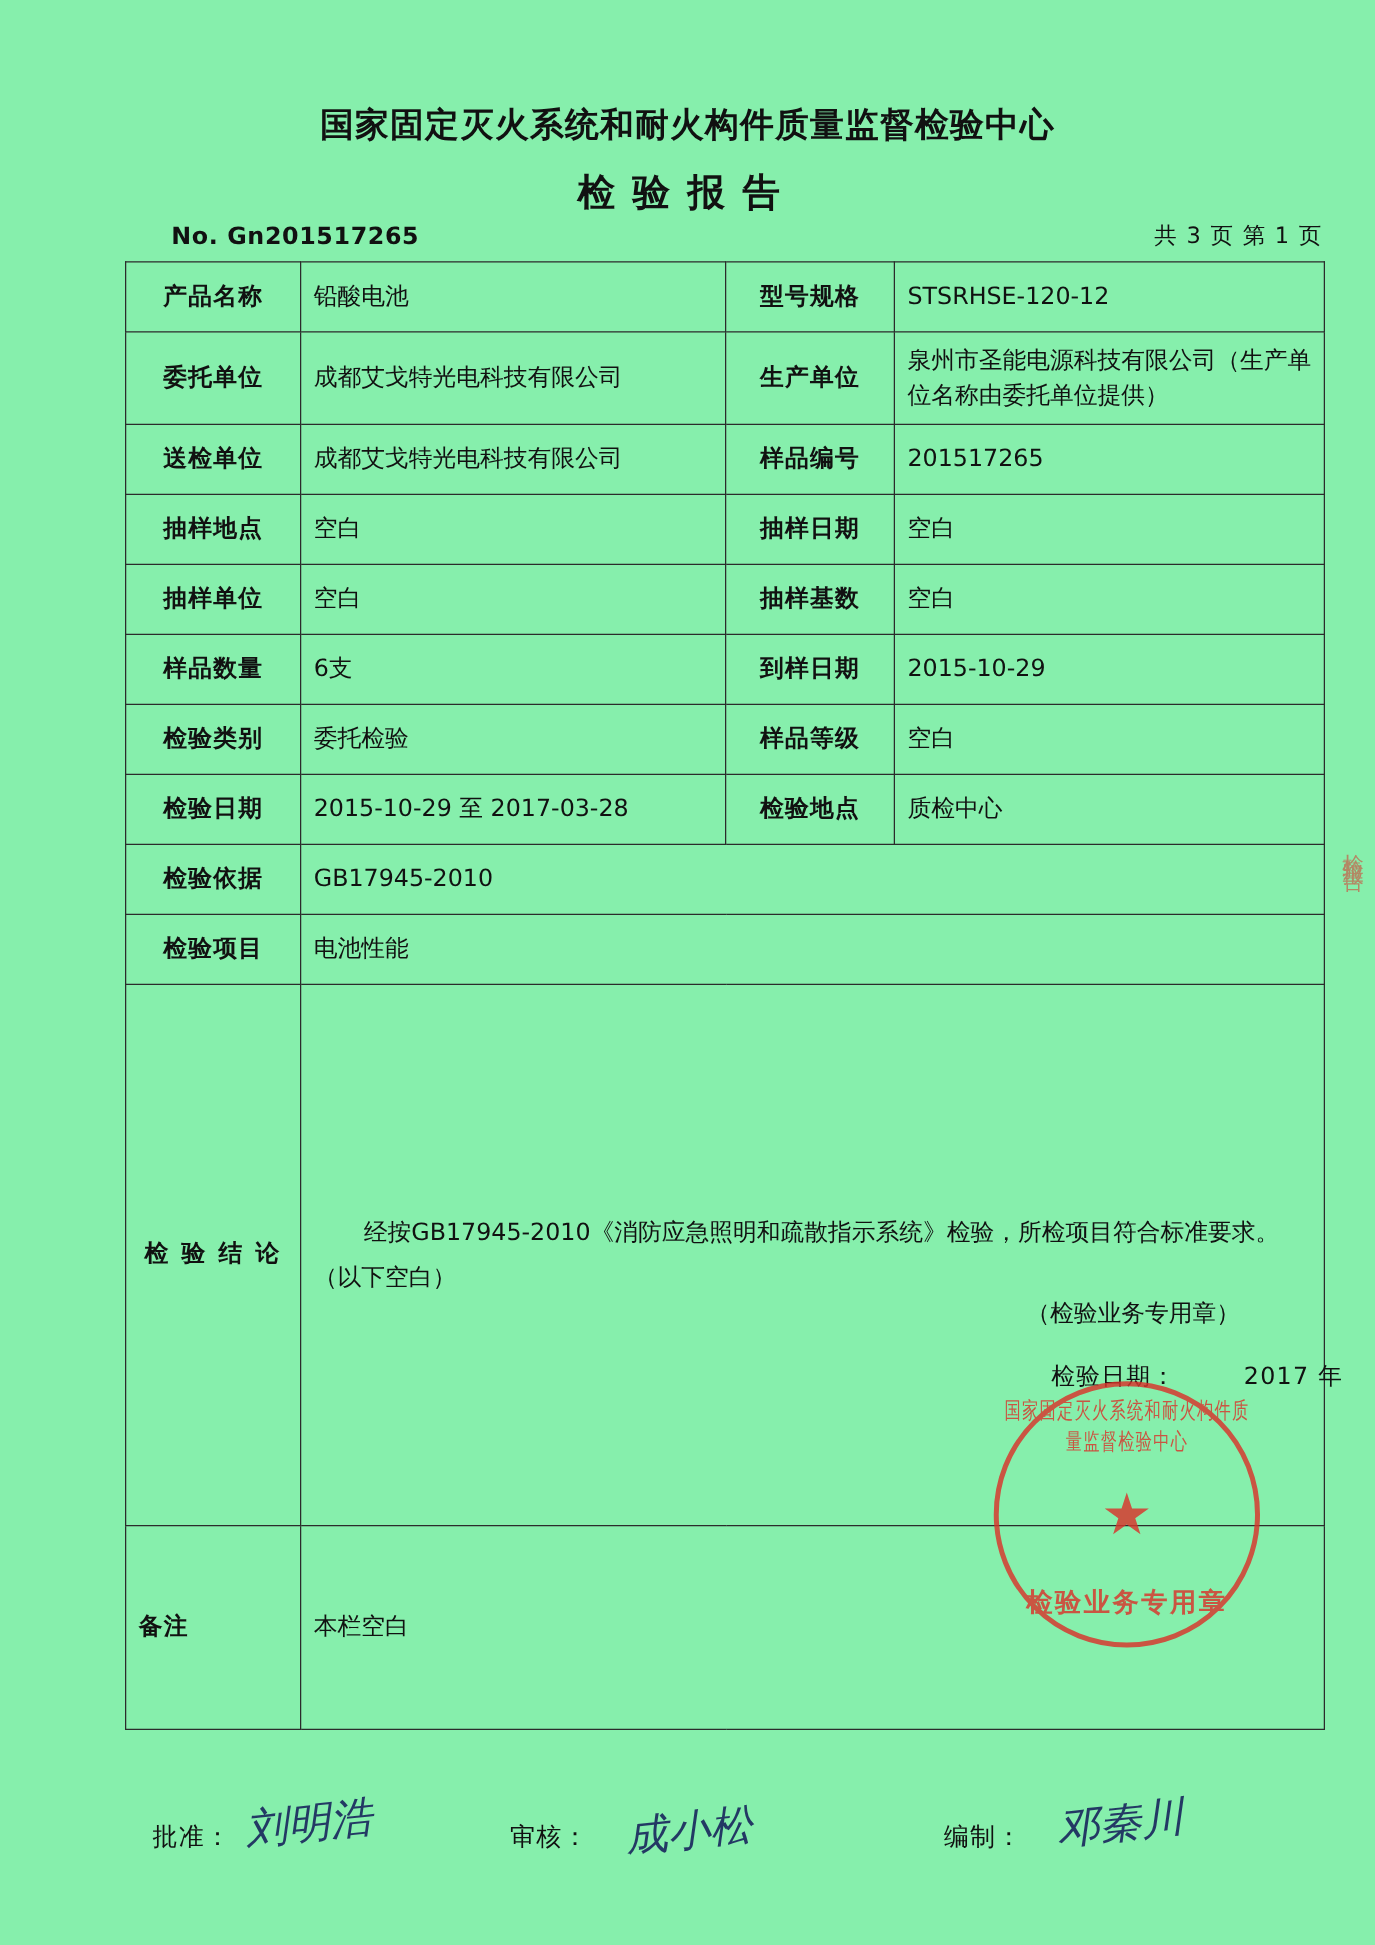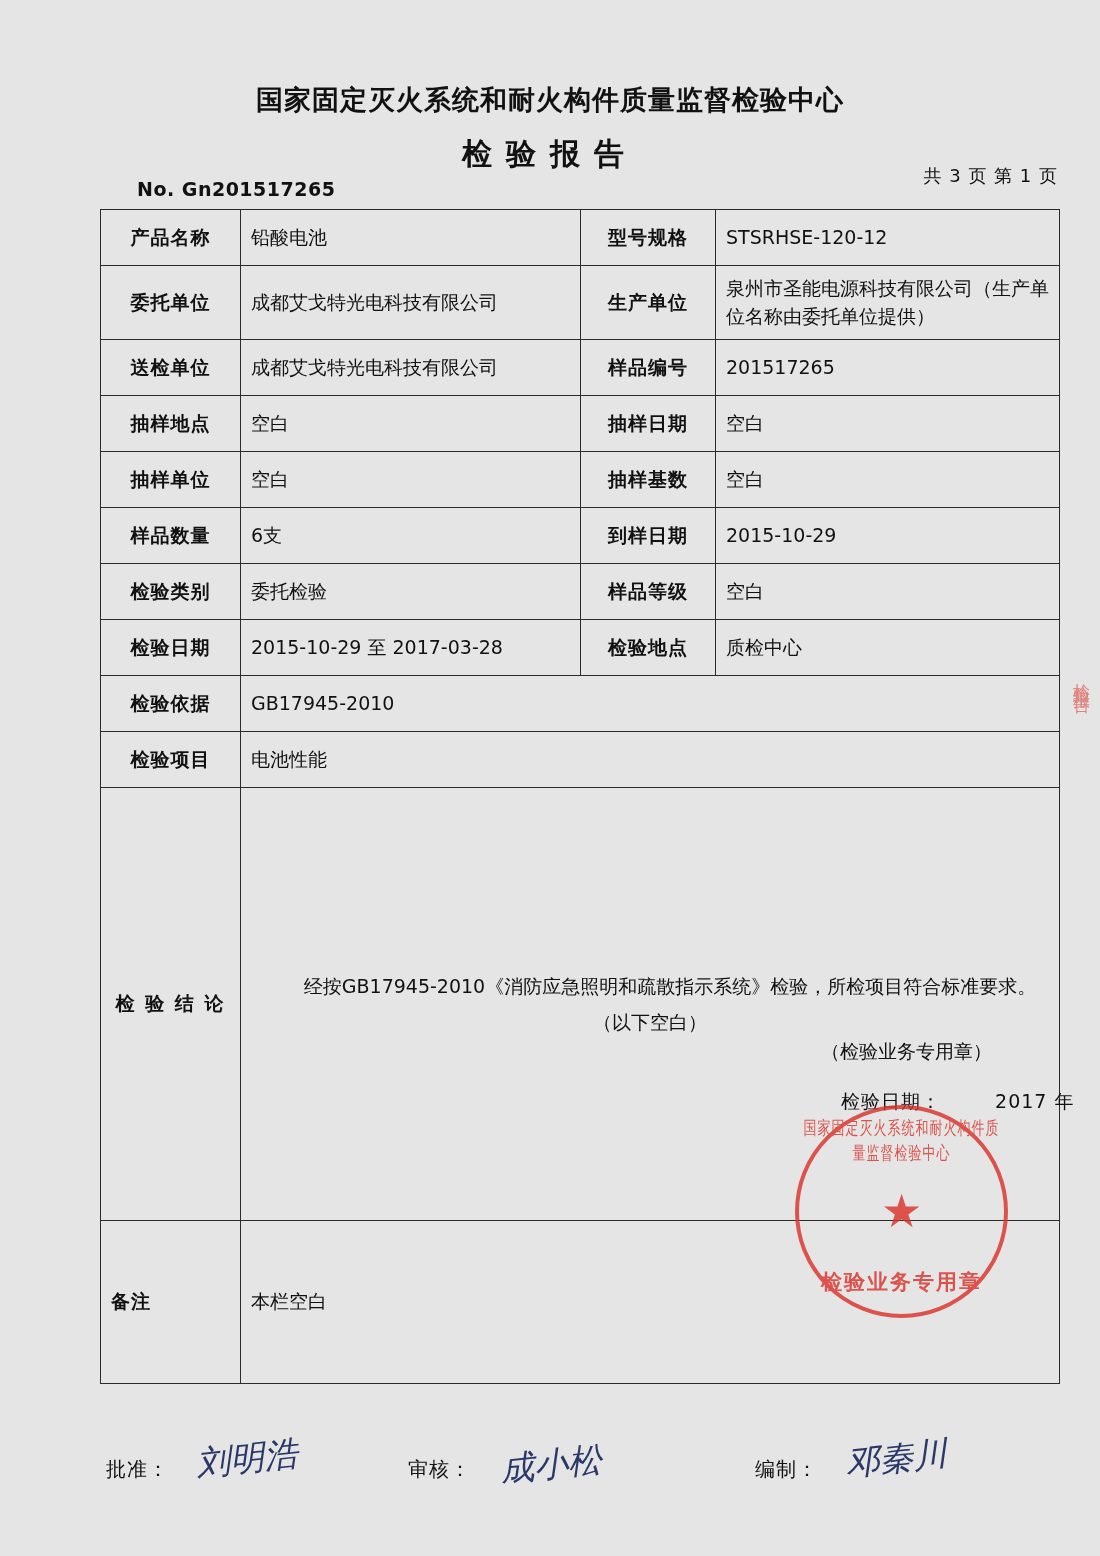--- a/index.html
+++ b/index.html
@@ -13,21 +13,21 @@
     position: relative;
     font-family: "Liberation Serif", "DejaVu Serif", serif;
     color: #111;
     overflow: hidden;
   }
   .page {
     position: absolute;
     left: 0; top: 0;
     width: 1100px;
     height: 1556px;
-    background: #e5e5e5;
+    background: #86efac;
   }
 
   
   .doc-title {
     position: absolute;
     left: 0; top: 82px;
     width: 1100px;
     text-align: center;
     font-size: 27px;
     font-weight: bold;
@@ -47,21 +47,21 @@
   .report-no {
     position: absolute;
     left: 137px; top: 178px;
     font-size: 19px;
     font-weight: bold;
     font-family: "DejaVu Sans", "Liberation Sans", sans-serif;
     letter-spacing: 0.5px;
   }
   .page-count {
     position: absolute;
-    right: 42px; top: 164px;
+    right: 42px; top: 176px;
     font-size: 18px;
     font-family: "DejaVu Sans", "Liberation Sans", sans-serif;
     letter-spacing: 1px;
   }
 
   
   table.main {
     position: absolute;
     left: 100px;
     top: 209px;
@@ -104,21 +104,20 @@
     font-size: 21px;
     letter-spacing: 2px;
     line-height: 2.3;
     vertical-align: middle;
   }
   td.concl-body {
     height: 420px;
     vertical-align: top;
     position: relative;
     padding: 26px 22px 10px 22px;
-    text-align: center;
   }
   .concl-text {
     font-size: 19px;
     line-height: 1.9;
     text-indent: 40px;
     font-family: "DejaVu Sans", "Liberation Sans", sans-serif;
   }
   .stamp-label {
     position: absolute;
     left: 580px;
@@ -159,21 +158,21 @@
     top: 1448px;
     width: 980px;
     height: 70px;
   }
   .foot-item {
     position: absolute;
     font-size: 20px;
     font-family: "DejaVu Sans", "Liberation Sans", sans-serif;
     letter-spacing: 1px;
   }
-  .foot-approve { left: 6px; top: 8px; }
+  .foot-approve { left: 22px; top: 8px; }
   .foot-review  { left: 308px; top: 8px; }
   .foot-compile { left: 655px; top: 8px; }
 
   .sig {
     position: absolute;
     font-family: "Liberation Serif", serif;
     color: #1b2a5e;
     font-style: italic;
     font-size: 34px;
     transform: rotate(-6deg);

